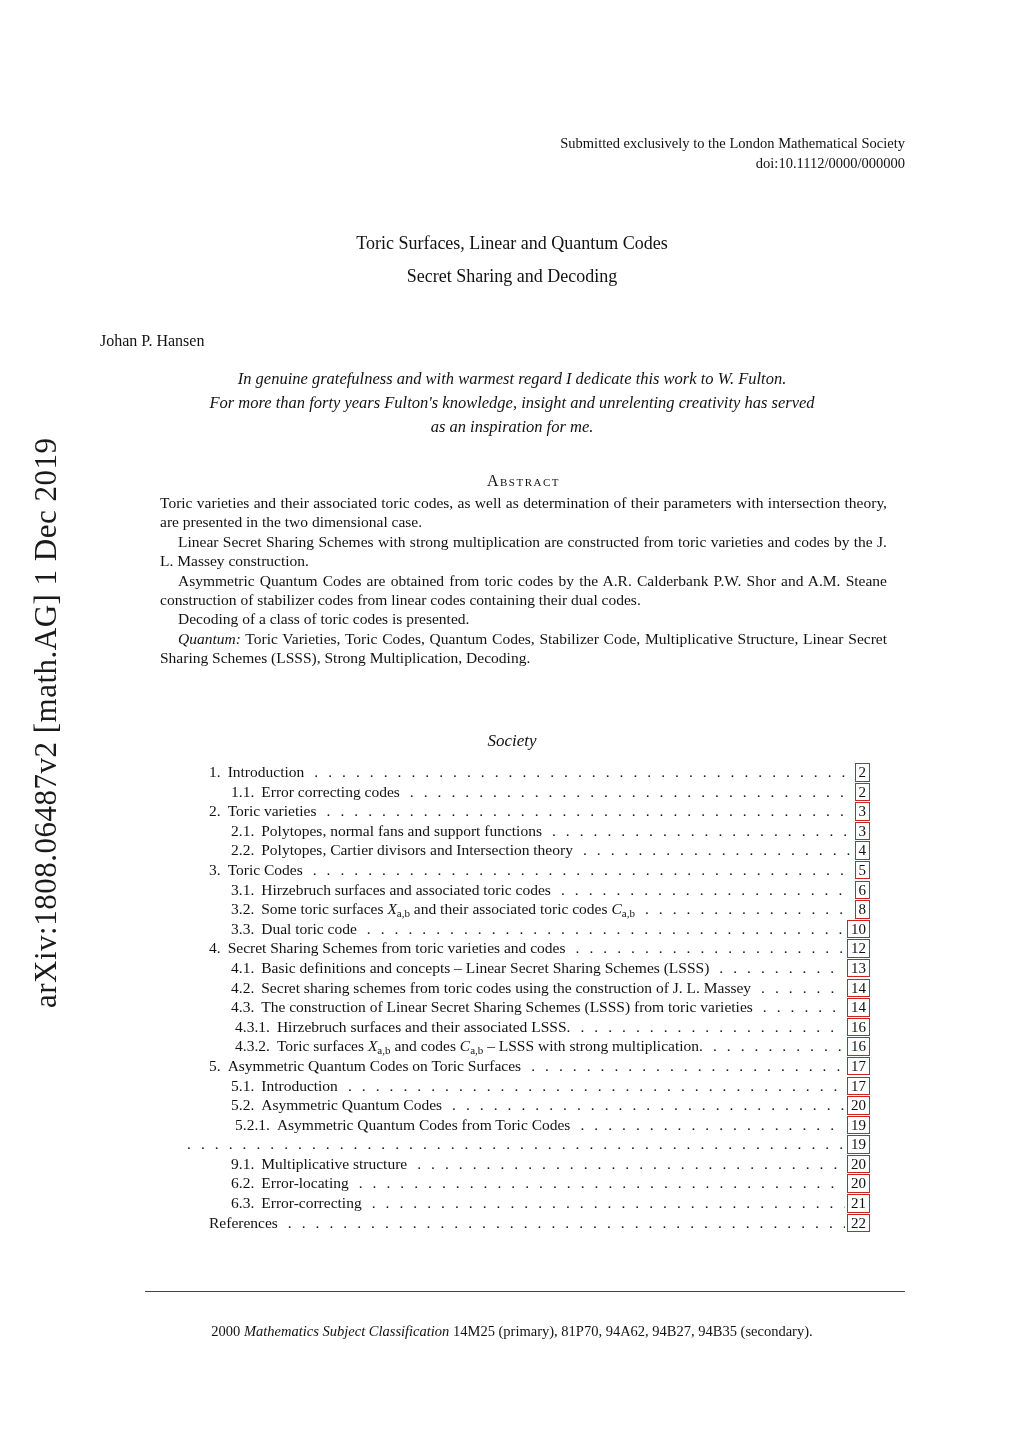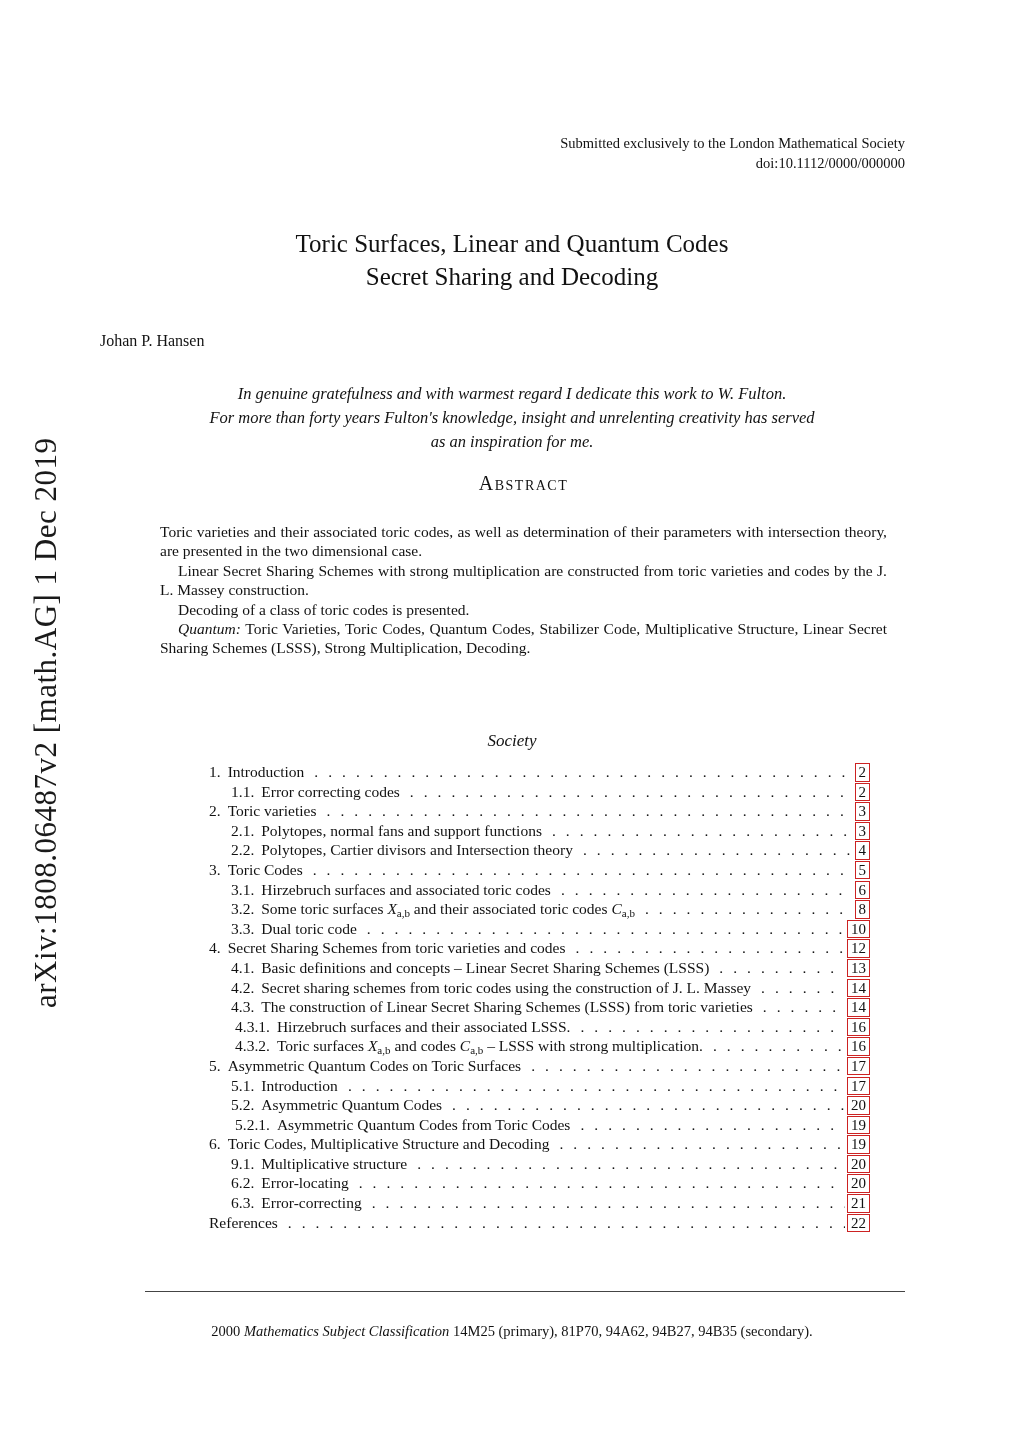--- a/index.html
+++ b/index.html
@@ -16,42 +16,42 @@
   
   .topnote {
     position: absolute; top: 133px; left: 145px; right: 119px;
     text-align: right; font-size: 14.5px; line-height: 20px;
   }
   .topnote .ital { }
 
   
   .title {
     position: absolute; top: 227px; left: 100px; right: 100px;
-    text-align: center; font-size: 25px; line-height: 33px;
+    text-align: center; font-size: 18px; line-height: 33px;
   }
 
   
   .author {
     position: absolute; top: 332px; left: 100px; right: 100px;
     text-align: left; font-size: 16px;
   }
 
   
   .dedication {
-    position: absolute; top: 382px; left: 110px; right: 110px;
+    position: absolute; top: 367px; left: 110px; right: 110px;
     text-align: center; font-style: italic; font-size: 16.5px; line-height: 24px;
   }
 
   
   .abstract {
     position: absolute; top: 472px; left: 160px; width: 727px;
   }
   .abstract-heading {
     text-align: center; font-variant: small-caps; letter-spacing: 1.5px;
-    font-size: 20px; margin-bottom: 27px;
+    font-size: 16px; margin-bottom: 3px;
   }
   .abstract p {
     margin: 0; font-size: 15.5px; line-height: 19.4px; text-align: justify;
   }
   .abstract p.indent { text-indent: 18px; }
 
   
   .contents-heading {
     position: absolute; top: 731px; left: 100px; right: 100px;
     text-align: center; font-style: italic; font-size: 17px;
@@ -119,20 +119,21 @@
     <div>In genuine gratefulness and with warmest regard I dedicate this work to W. Fulton.</div>
     <div>For more than forty years Fulton's knowledge, insight and unrelenting creativity has served</div>
     <div>as an inspiration for me.</div>
   </div>
 
 <div class="abstract">
   <div class="abstract-heading">Abstract</div>
   <div>
       <p>Toric varieties and their associated toric codes, as well as determination of their parameters with intersection theory, are presented in the two dimensional case.</p>
       <p class="indent">Linear Secret Sharing Schemes with strong multiplication are constructed from toric varieties and codes by the J. L. Massey construction.</p>
+      <p class="indent">Asymmetric Quantum Codes are obtained from toric codes by the A.R. Calderbank P.W. Shor and A.M. Steane construction of stabilizer codes from linear codes containing their dual codes.</p>
       <p class="indent">Decoding of a class of toric codes is presented.</p>
       <p class="indent"><i>Quantum:</i> Toric Varieties, Toric Codes, Quantum Codes, Stabilizer Code, Multiplicative Structure, Linear Secret Sharing Schemes (LSSS), Strong Multiplication, Decoding.</p>
     </div>
 </div>
 
 <div class="contents-heading">Society</div>
 
 <div class="toc">
     <div class="toc-row level1">
       <span class="toc-label"><span class="num">1.</span>Introduction</span>
@@ -223,21 +224,20 @@
       <span class="toc-label"><span class="num">5.2.</span>Asymmetric Quantum Codes</span>
       <span class="leader">......................................................................</span>
       <span class="pagebox">20</span>
     </div>
     <div class="toc-row level3">
       <span class="toc-label"><span class="num">5.2.1.</span>Asymmetric Quantum Codes from Toric Codes</span>
       <span class="leader">......................................................................</span>
       <span class="pagebox">19</span>
     </div>
     <div class="toc-row level1">
-      <span class="toc-label"><span class="num">6.</span>Toric Codes, Multiplicative Structure and Decoding</span>
       <span class="leader">......................................................................</span>
       <span class="pagebox">19</span>
     </div>
     <div class="toc-row level2">
       <span class="toc-label"><span class="num">9.1.</span>Multiplicative structure</span>
       <span class="leader">......................................................................</span>
       <span class="pagebox">20</span>
     </div>
     <div class="toc-row level2">
       <span class="toc-label"><span class="num">6.2.</span>Error-locating</span>

